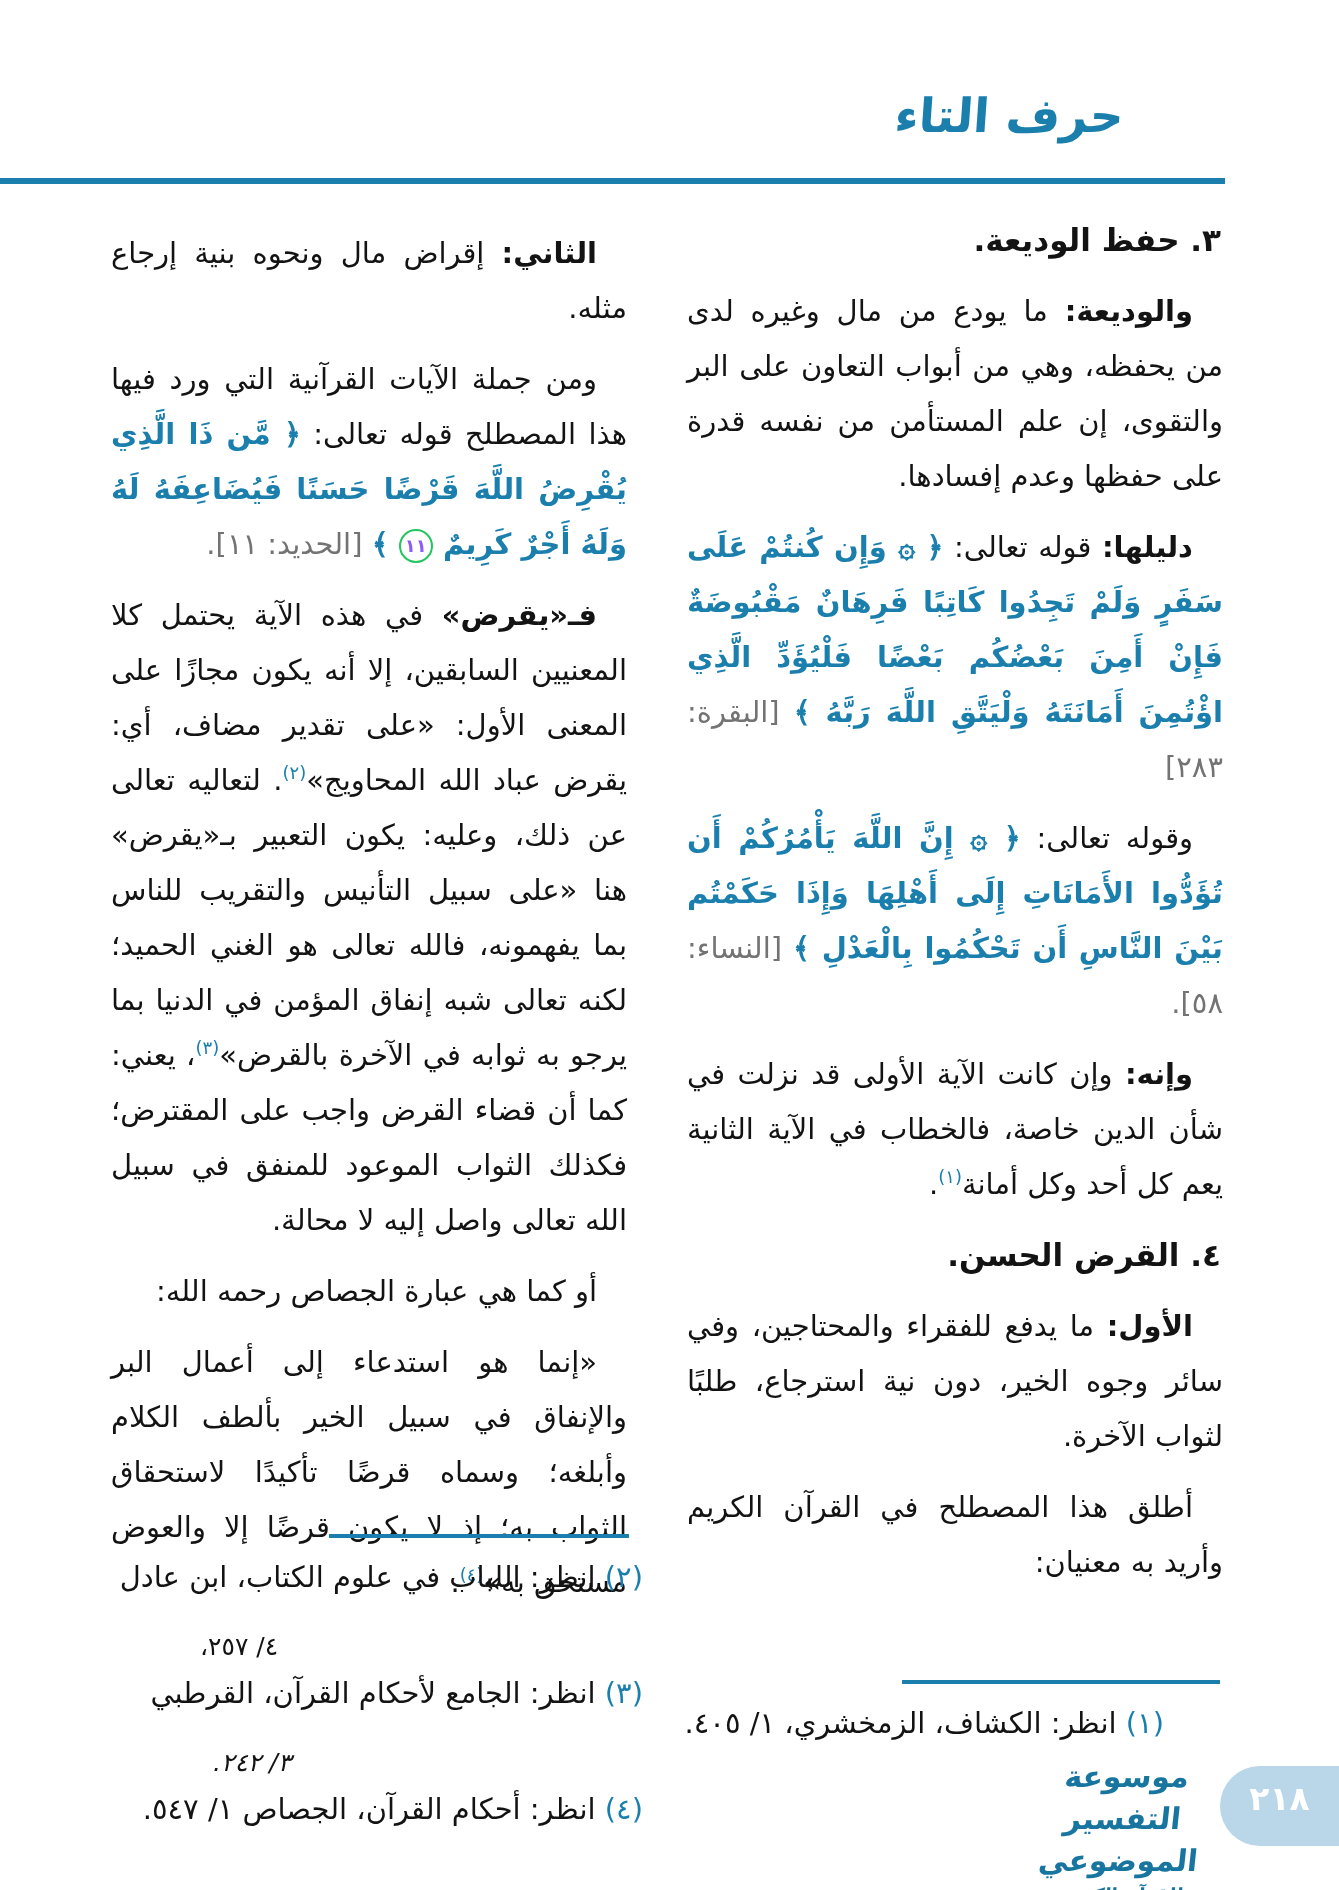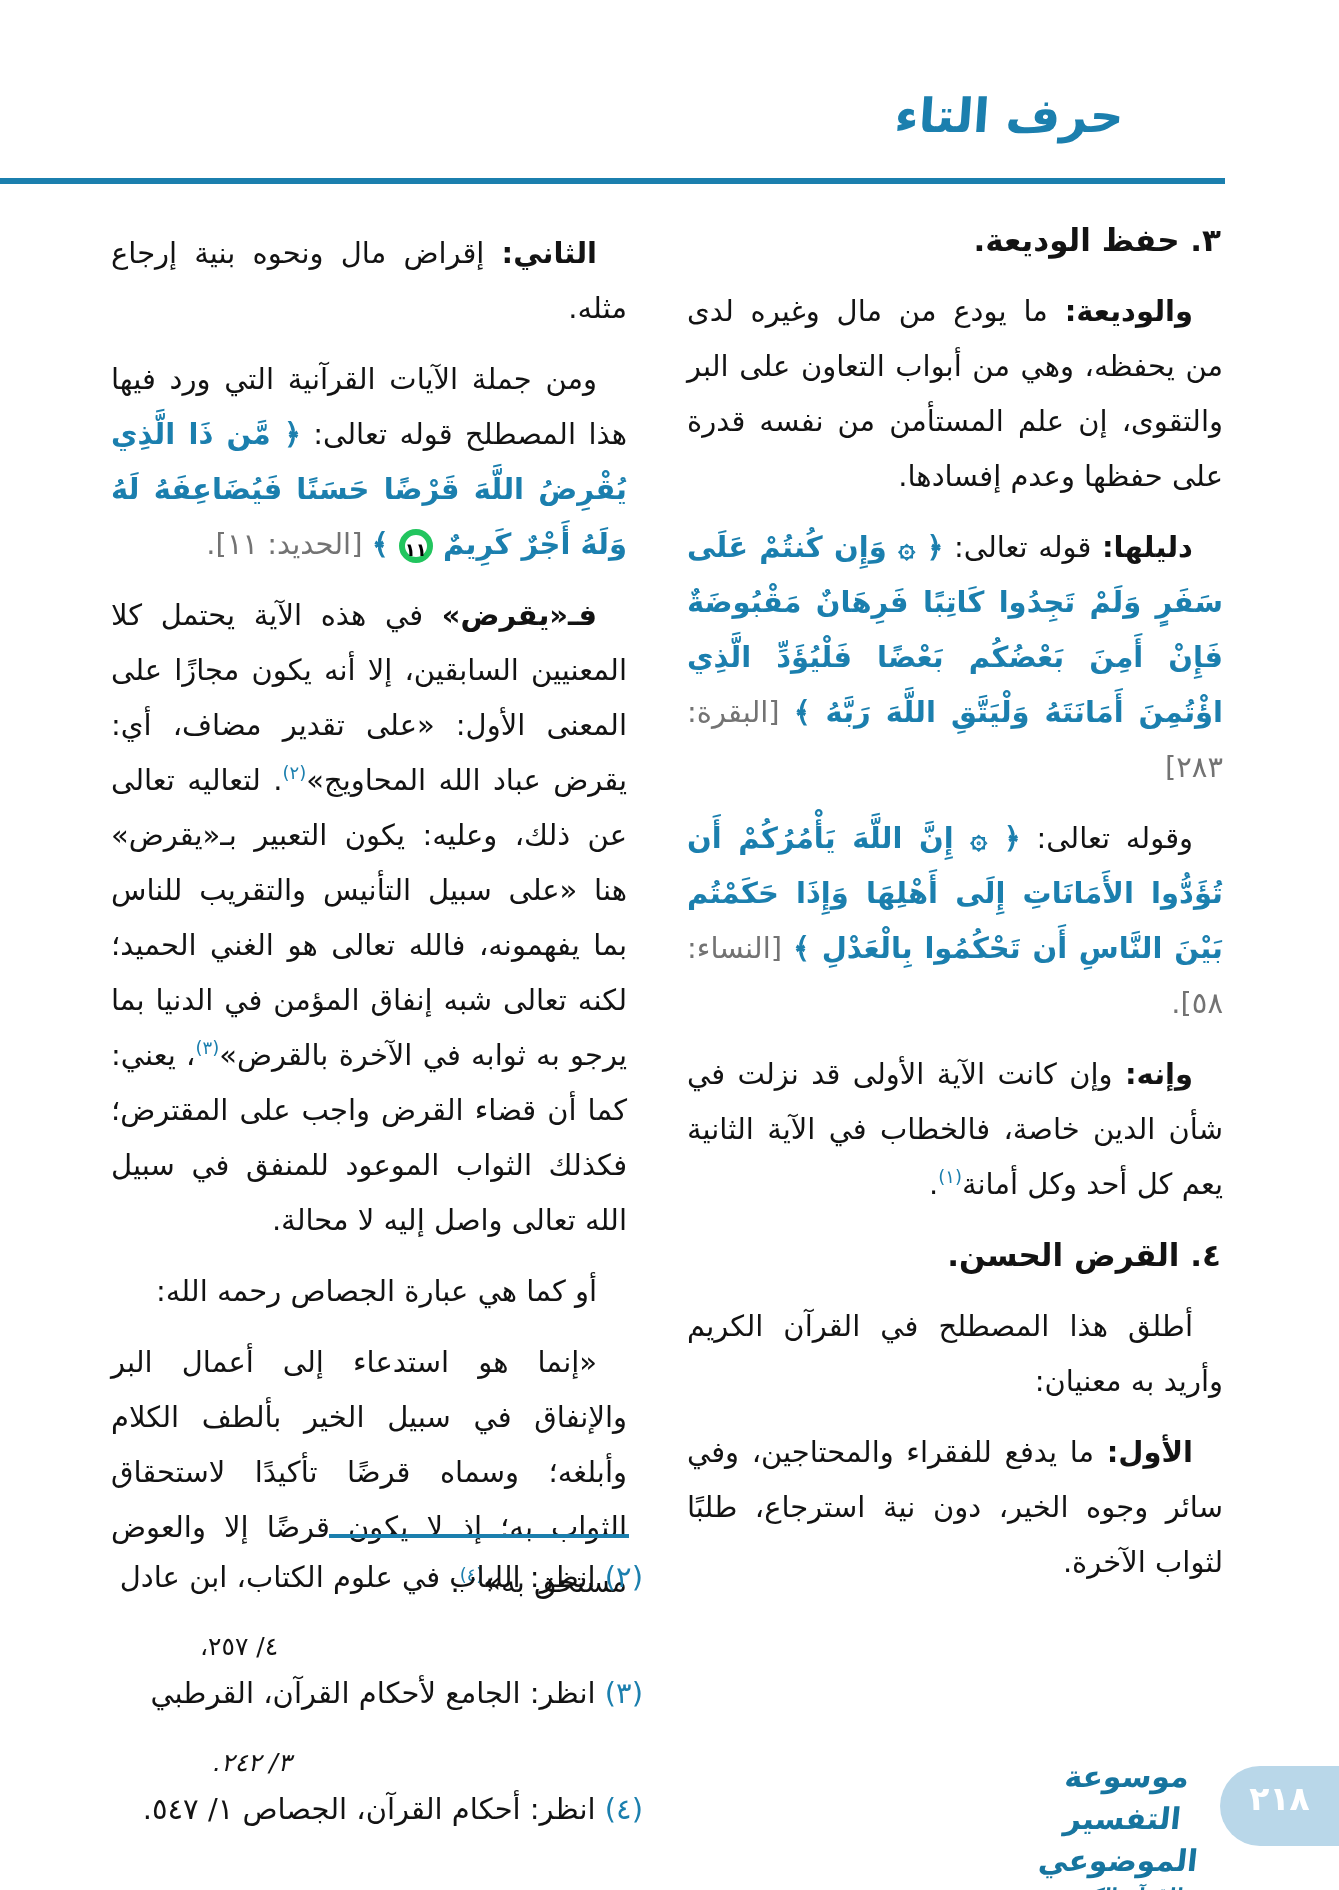--- a/index.html
+++ b/index.html
@@ -25,22 +25,22 @@
   .lead { font-weight:bold; }
   .sec-heading {
     margin:10px 0 6px; font-size:31px; font-weight:bold;
     text-indent:18px; line-height:55px;
   }
   .verse { color:#1b7fae; font-weight:bold; }
   .verse-ref { color:#737373; font-weight:normal; }
   .fnref { color:#1b7fae; font-size:18px; line-height:0; }
   .ayah-circle {
     display:inline-block; width:34px; height:34px; box-sizing:border-box;
-    border:6px solid #22c55e; border-radius:50%;
-    color:#000000; font-size:18px; line-height:30px; font-weight:bold;
+    border:2px solid #22c55e; border-radius:50%;
+    color:#8b5cf6; font-size:18px; line-height:30px; font-weight:bold;
     text-align:center; vertical-align:middle; text-indent:0;
   }
   .rc-foot { position:absolute; top:1680px; right:111px; width:568px; }
   .lc-foot { position:absolute; top:1534px; left:95px;  width:548px; }
   .fsep { height:4px; background:#1b7fae; margin-bottom:16px; }
   .rc-foot .fsep { width:318px; margin-left:auto; margin-right:8px; }
   .lc-foot .fsep { width:300px; margin-left:auto; margin-right:14px; }
   .fnline { font-size:29px; line-height:46px; text-align:justify; }
   .rc-foot .fnline { padding-right:64px; }
   .fnnum { color:#1b7fae; }
@@ -75,25 +75,29 @@
 
     <p class="indent"><span class="lead">دليلها:</span><span> قوله تعالى: </span><span class="verse">﴿ ۞ وَإِن كُنتُمْ عَلَى سَفَرٍ وَلَمْ تَجِدُوا كَاتِبًا فَرِهَانٌ مَقْبُوضَةٌ فَإِنْ أَمِنَ بَعْضُكُم بَعْضًا فَلْيُؤَدِّ الَّذِي اؤْتُمِنَ أَمَانَتَهُ وَلْيَتَّقِ اللَّهَ رَبَّهُ ﴾</span><span class="verse-ref"> [البقرة: ٢٨٣]</span></p>
 
     <p class="indent"><span>وقوله تعالى: </span><span class="verse">﴿ ۞ إِنَّ اللَّهَ يَأْمُرُكُمْ أَن تُؤَدُّوا الأَمَانَاتِ إِلَى أَهْلِهَا وَإِذَا حَكَمْتُم بَيْنَ النَّاسِ أَن تَحْكُمُوا بِالْعَدْلِ ﴾</span><span class="verse-ref"> [النساء: ٥٨].</span></p>
 
     <p class="indent"><span class="lead">وإنه:</span><span> وإن كانت الآية الأولى قد نزلت في شأن الدين خاصة، فالخطاب في الآية الثانية يعم كل أحد وكل أمانة</span><sup class="fnref">(١)</sup><span>.</span></p>
 
 
     <div class="sec-heading">٤. القرض الحسن.</div>
 
+    <p class="indent"><span class="lead">الأول:</span><span> ما يدفع للفقراء والمحتاجين، وفي سائر وجوه الخير، دون نية استرجاع، طلبًا لثواب الآخرة.</span></p>
+
     <p class="indent">أطلق هذا المصطلح في القرآن الكريم وأريد به معنيان:</p>
-
-    <p class="indent"><span class="lead">الأول:</span><span> ما يدفع للفقراء والمحتاجين، وفي سائر وجوه الخير، دون نية استرجاع، طلبًا لثواب الآخرة.</span></p>
   </div>
 
+  <div class="rc-foot">
+    <div class="fsep"></div>
+    <div class="fnline"><span class="fnnum">(١)</span><span> انظر: الكشاف، الزمخشري، ١/ ٤٠٥.</span></div>
+  </div>
 
   <div class="col col-left">
     <p class="indent"><span class="lead">الثاني:</span><span> إقراض مال ونحوه بنية إرجاع مثله.</span></p>
 
     <p class="indent"><span>ومن جملة الآيات القرآنية التي ورد فيها هذا المصطلح قوله تعالى: </span><span class="verse">﴿ مَّن ذَا الَّذِي يُقْرِضُ اللَّهَ قَرْضًا حَسَنًا فَيُضَاعِفَهُ لَهُ وَلَهُ أَجْرٌ كَرِيمٌ </span><span class="ayah-circle">١١</span><span class="verse"> ﴾</span><span class="verse-ref"> [الحديد: ١١].</span></p>
 
     <p class="indent"><span class="lead">فـ«يقرض»</span><span> في هذه الآية يحتمل كلا المعنيين السابقين، إلا أنه يكون مجازًا على المعنى الأول: «على تقدير مضاف، أي: يقرض عباد الله المحاويج»</span><sup class="fnref">(٢)</sup><span>. لتعاليه تعالى عن ذلك، وعليه: يكون التعبير بـ«يقرض» هنا «على سبيل التأنيس والتقريب للناس بما يفهمونه، فالله تعالى هو الغني الحميد؛ لكنه تعالى شبه إنفاق المؤمن في الدنيا بما يرجو به ثوابه في الآخرة بالقرض»</span><sup class="fnref">(٣)</sup><span>، يعني: كما أن قضاء القرض واجب على المقترض؛ فكذلك الثواب الموعود للمنفق في سبيل الله تعالى واصل إليه لا محالة.</span></p>
 
     <p class="indent">أو كما هي عبارة الجصاص رحمه الله:</p>
 

